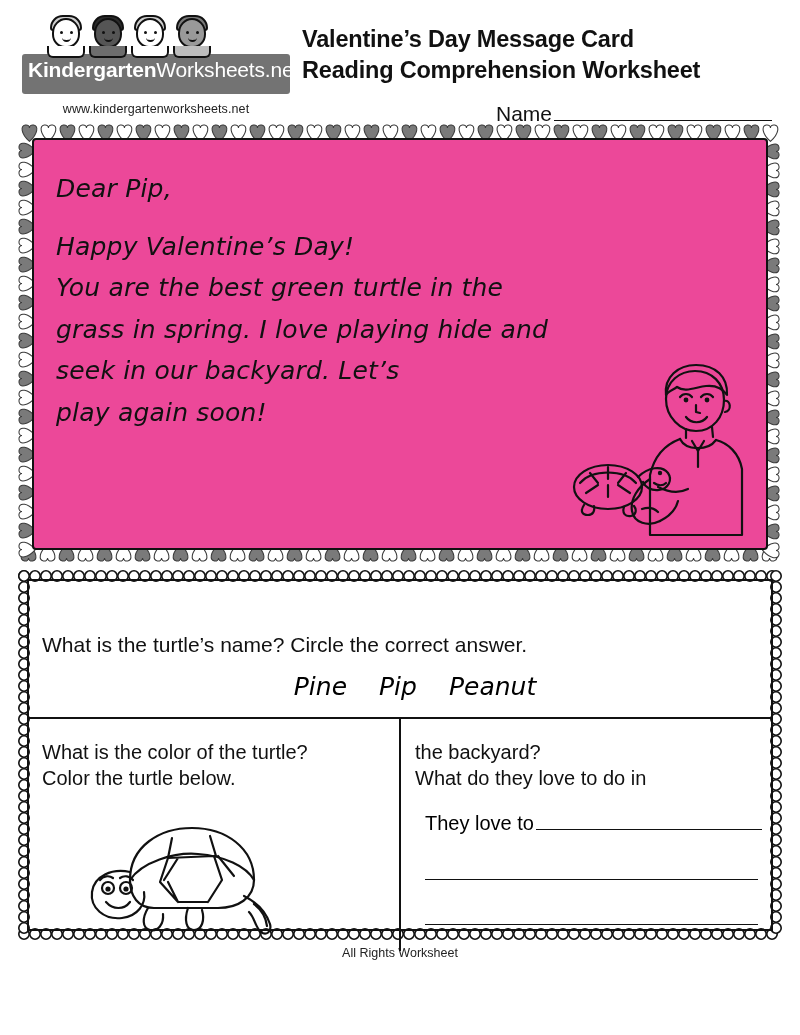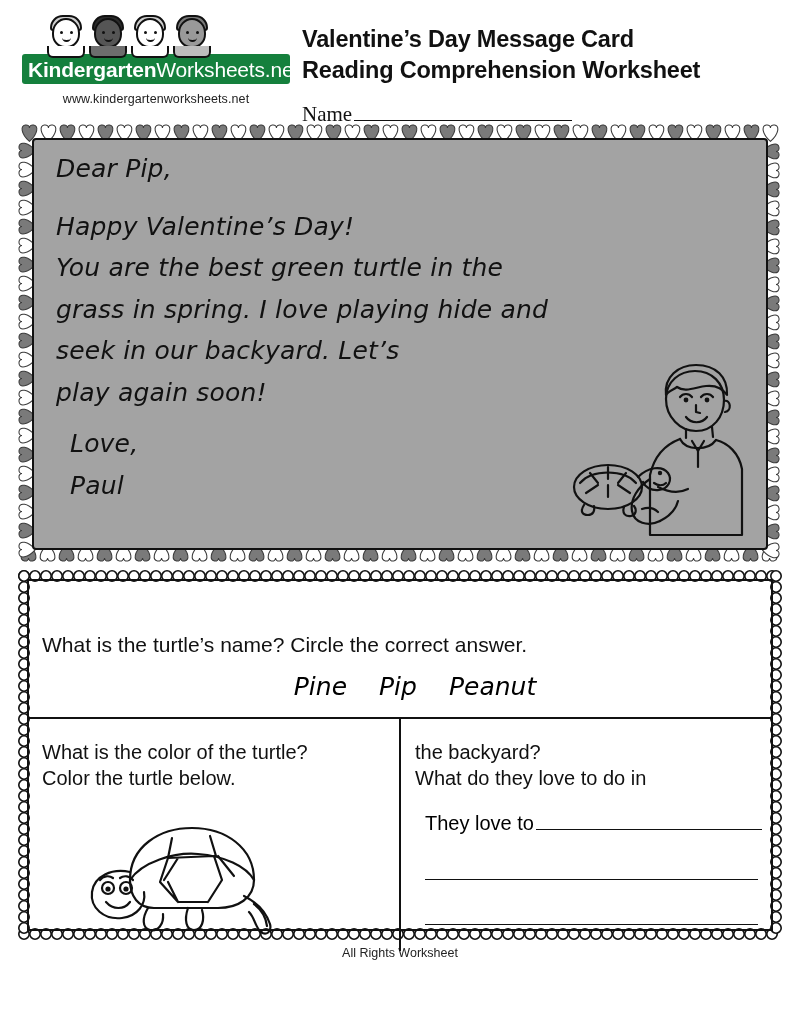--- a/index.html
+++ b/index.html
@@ -97,26 +97,26 @@
     border-top: none;
     border-radius: 0 0 6px 6px;
     background: #fff;
     box-sizing: border-box;
   }
   .kid.dark .body { background: #6d6d6d; }
   .kid.mid .body { background: #bdbdbd; }
 
   .logo-bar {
     margin-top: -4px;
-    background: #15803d;
+    background: #737373;
     color: #fff;
     font-weight: bold;
     font-size: 21px;
     letter-spacing: -0.2px;
-    padding: 4px 6px 2px 6px;
+    padding: 4px 6px 12px 6px;
     border-radius: 3px;
     white-space: nowrap;
     text-align: left;
   }
   .logo-bar .thin { font-weight: normal; }
   .logo-url {
     margin-top: 8px;
     font-size: 12.5px;
     color: #222;
     text-align: center;
@@ -131,23 +131,23 @@
   .title-line {
     font-size: 23.5px;
     font-weight: bold;
     line-height: 1.32;
     letter-spacing: -0.2px;
     color: #111;
   }
   .name-row {
     margin-top: 14px;
     display: flex;
+    justify-content: flex-end;
     align-items: baseline;
     padding-right: 6px;
-    font-family: Liberation Serif, serif;
   }
   .name-label {
     font-size: 21px;
     color: #111;
   }
   .name-line {
     display: inline-block;
     width: 218px;
     border-bottom: 1.6px solid #111;
     height: 20px;
@@ -166,23 +166,23 @@
     pointer-events: none;
   }
   .letter-inner {
     position: absolute;
     left: 14px;
     right: 14px;
     top: 14px;
     bottom: 14px;
     border: 2px solid #111;
     border-radius: 4px;
-    background: #a3a3a3;
+    background: #ec4899;
     box-sizing: border-box;
-    padding: 8px 22px;
+    padding: 28px 22px;
     overflow: hidden;
   }
   .letter-text {
     font-family: "DejaVu Sans", sans-serif;
     font-style: italic;
     font-size: 25px;
     line-height: 1.66;
     color: #111;
     letter-spacing: 0.2px;
   }
@@ -491,24 +491,20 @@
 
   <div class="letter-inner">
     <div class="letter-text">
       <div>Dear Pip,</div>
       <div class="blank-line"></div>
       <div>Happy Valentine’s Day!</div>
       <div>You are the best green turtle in the</div>
       <div>grass in spring. I love playing hide and</div>
       <div>seek in our backyard. Let’s</div>
       <div>play again soon!</div>
-      <div class="sign">
-        <div>Love,</div>
-        <div>Paul</div>
-      </div>
     </div>
 
     <svg class="boy-illu" viewBox="0 0 210 185">
       <g fill="none" stroke="#111" stroke-width="2.2" stroke-linecap="round" stroke-linejoin="round">
 
         <path d="M120,40 C120,22 134,12 149,12 C166,12 178,24 178,41 C178,58 167,72 150,72 C134,72 120,58 120,40 Z"></path>
 
         <path d="M120,36 C118,18 132,6 150,6 C170,6 182,18 181,36 C177,30 170,26 160,27 C150,28 139,34 131,28 C127,31 122,32 120,36 Z"></path>
 
         <path d="M134,38 c3,-4 9,-4 12,0"></path>

